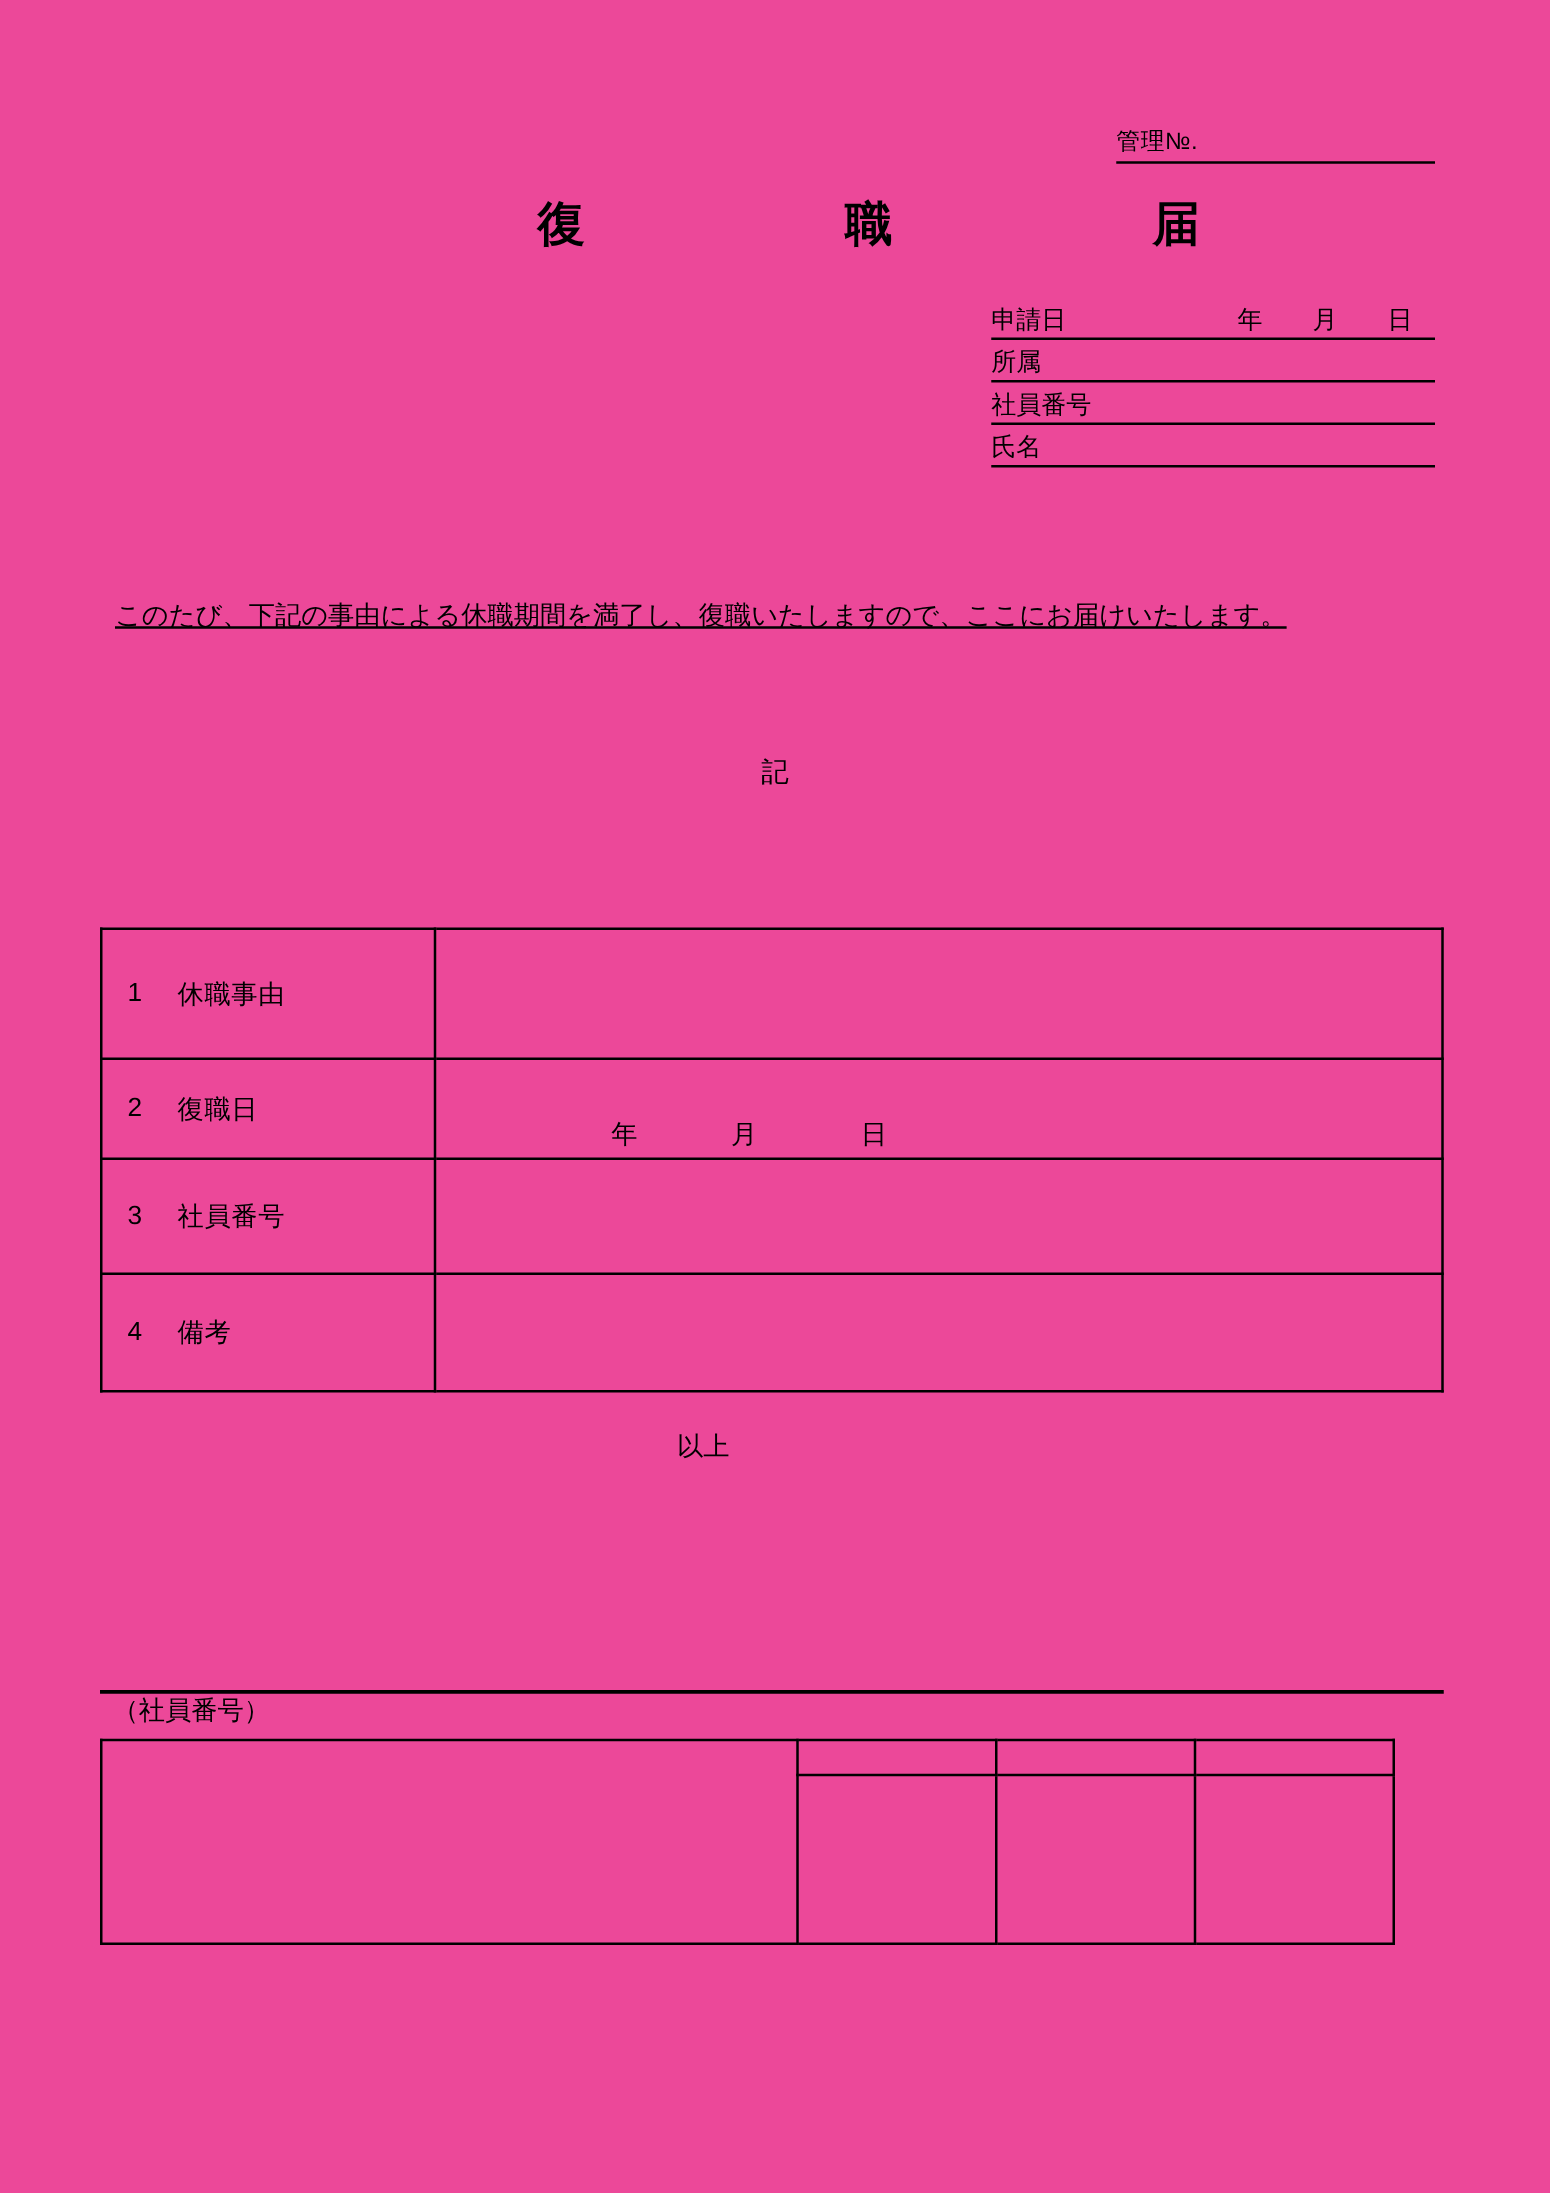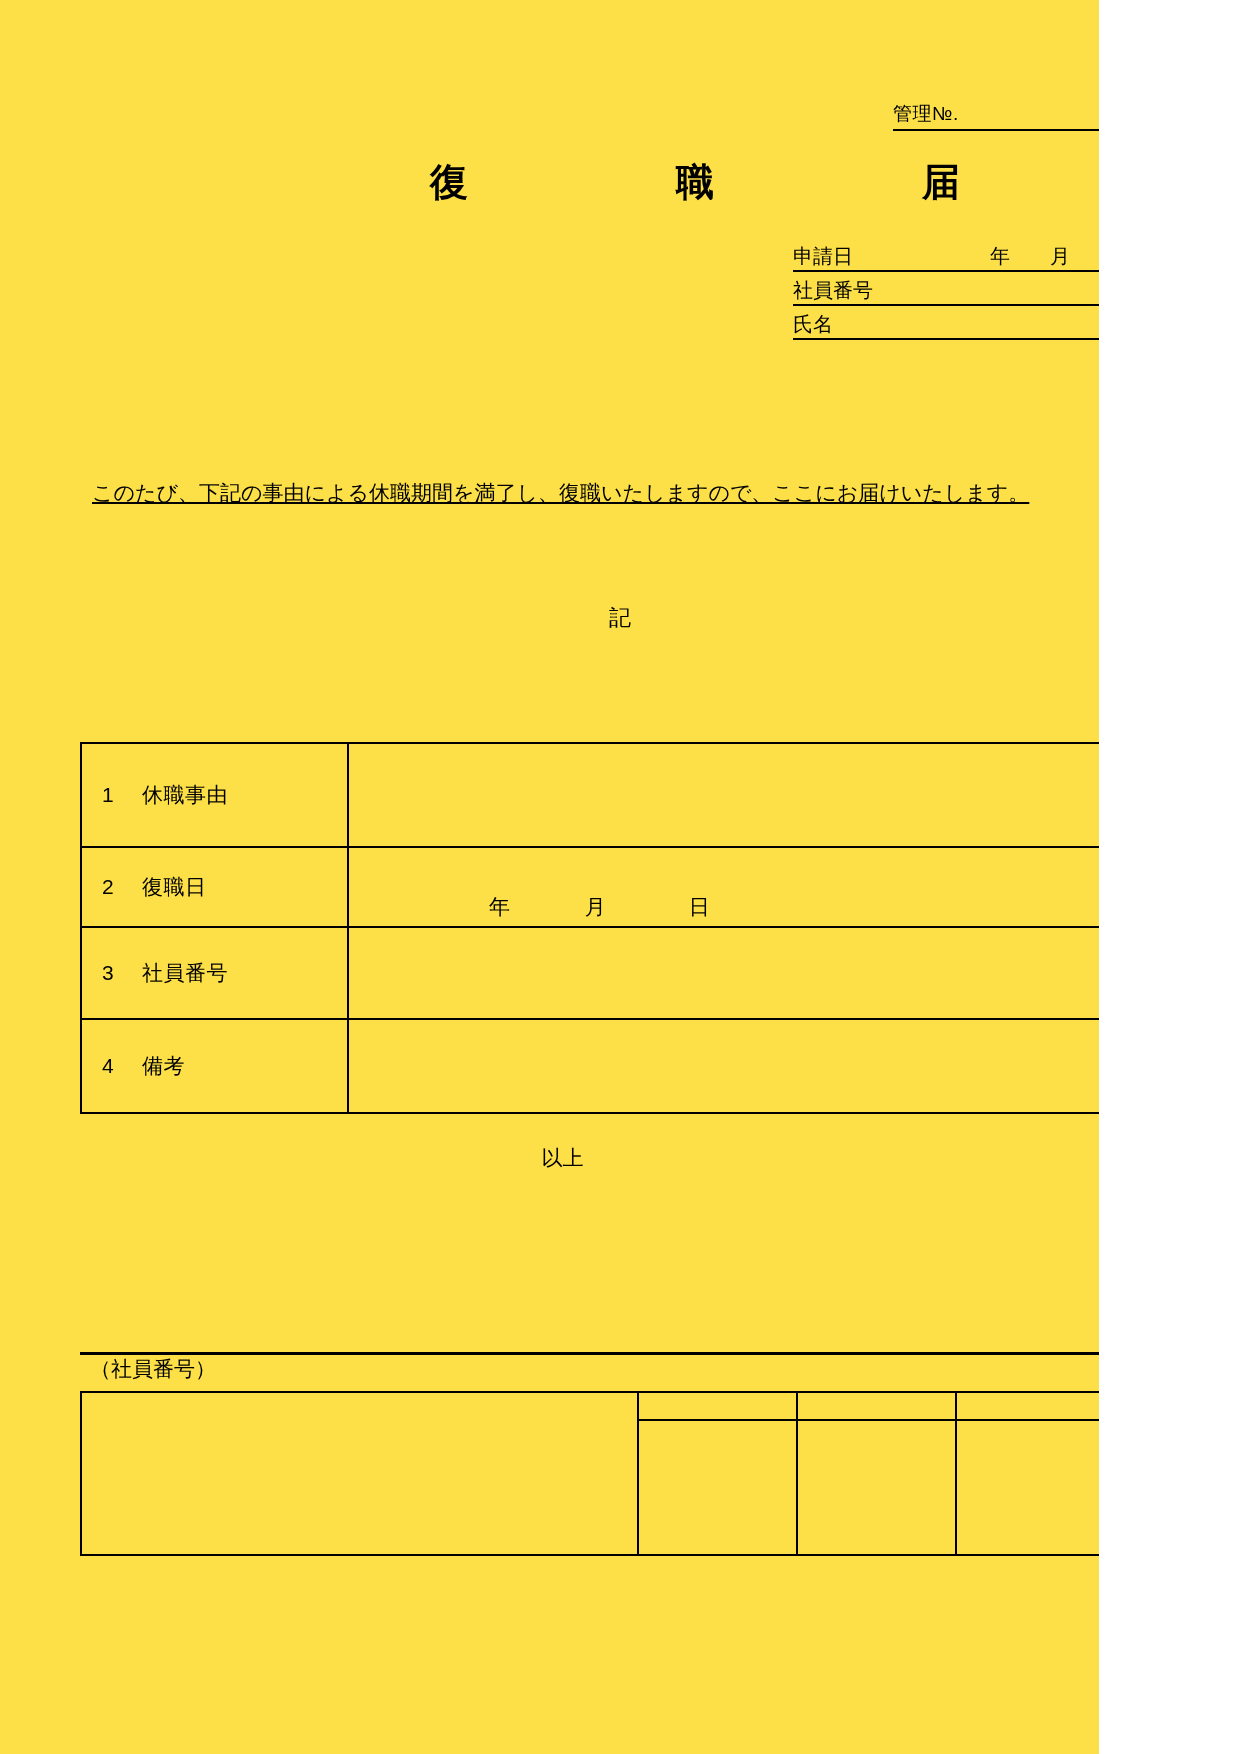--- a/index.html
+++ b/index.html
@@ -7,23 +7,23 @@
     padding: 0;
     background: #ffffff;
   }
   body {
     font-family: "Liberation Sans", "DejaVu Sans", sans-serif;
     color: #000000;
     -webkit-font-smoothing: antialiased;
   }
   .page {
     position: relative;
-    width: 1099px;
+    width: 1240px;
     height: 1754px;
-    background: #fde047;
+    background: #ec4899;
     overflow: hidden;
     box-sizing: border-box;
   }
 
   
   .kanri-row {
     position: absolute;
     left: 893px;
     top: 104px;
     width: 255px;
@@ -40,20 +40,21 @@
   
   .doc-title {
     position: absolute;
     left: 430px;
     top: 160px;
     font-size: 38px;
     font-weight: 700;
     letter-spacing: 44px;
     white-space: nowrap;
     line-height: 1.2;
+    font-family: Liberation Mono, monospace;
   }
 
   
   .info-block {
     position: absolute;
     left: 793px;
     top: 238px;
     width: 355px;
     font-family: Liberation Serif, serif;
   }
@@ -206,20 +207,24 @@
 
     <div class="info-row">
       <span class="info-label">申請日</span>
       <span class="info-date">
         <span class="d-y">年</span>
         <span class="d-m">月</span>
         <span class="d-d">日</span>
       </span>
     </div>
 
+    <div class="info-row">
+      <span class="info-label">所属</span>
+      <span class="info-value"></span>
+    </div>
 
     <div class="info-row">
       <span class="info-label">社員番号</span>
       <span class="info-value"></span>
     </div>
 
     <div class="info-row">
       <span class="info-label">氏名</span>
       <span class="info-value"></span>
     </div>

